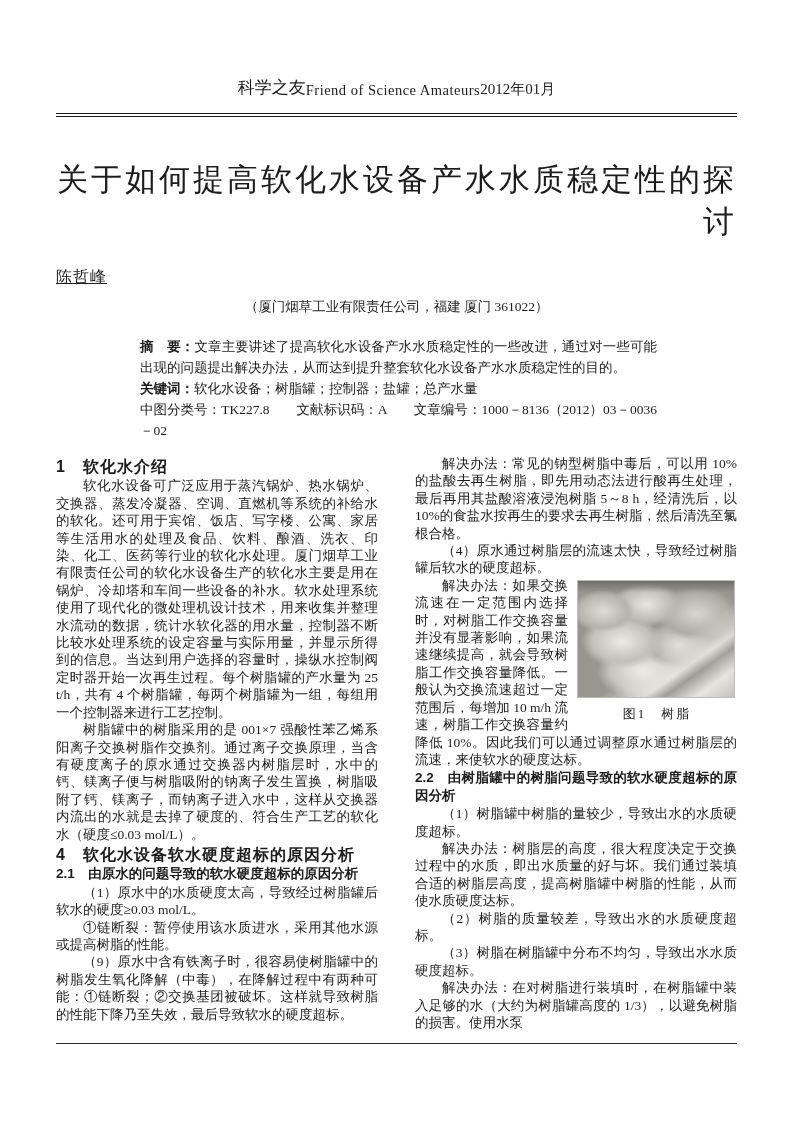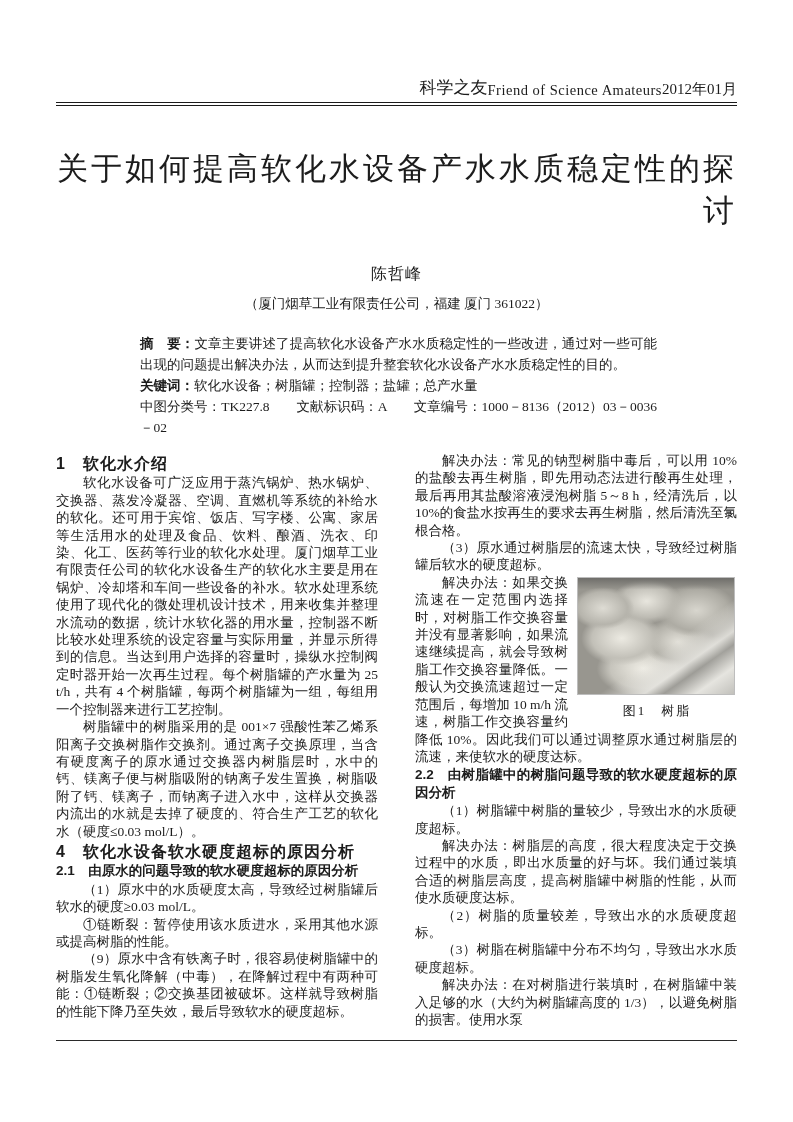--- a/index.html
+++ b/index.html
@@ -3,29 +3,29 @@
 <meta charset="utf-8">
 <style>
   html,body{margin:0;padding:0;background:#ffffff;}
   .page{
     position:relative;width:793px;height:1122px;background:#fff;overflow:hidden;
     font-family:"Liberation Serif","DejaVu Serif",serif;color:#1c1c1c;
   }
   .content{margin:0 56px;width:681px;}
   
   .journal-header{
-    display:flex;justify-content:flex-end;align-items:flex-end;
-    padding-top:76px;padding-bottom:3px;border-bottom:4px double #1a1a1a;
+    display:flex;justify-content:center;align-items:flex-end;
+    padding-top:76px;padding-bottom:14px;border-bottom:4px double #1a1a1a;
   }
   .jh-cn{font-size:17px;}
   .jh-en{font-size:14.5px;letter-spacing:.5px;}
   .jh-date{font-size:15px;}
   
   .art-title{text-align:right;font-size:31px;font-weight:400;letter-spacing:3px;margin-top:42px;}
-  .art-author{text-align:center;font-size:16px;margin-top:32px;letter-spacing:1px;}
+  .art-author{font-size:16px;margin-top:24px;letter-spacing:1px;text-decoration:underline;}
   .art-affil{text-align:center;font-size:13.5px;margin-top:10px;}
   
   .meta{margin:20px 80px 0 84px;font-size:13.5px;line-height:21px;text-align:justify;}
   .meta .lbl{font-weight:700;}
   .meta div{margin:0;}
   
   .cols{display:flex;gap:37px;margin-top:14px;min-height:486px;}
   .col{width:330px;font-size:13.5px;line-height:17.4px;text-align:justify;}
   .col p{margin:0;text-indent:2em;}
   .sec-h{font-family:"Liberation Sans","DejaVu Sans",sans-serif;font-weight:700;font-size:16px;margin:3px 0 2px 0;letter-spacing:1px;}
@@ -79,21 +79,21 @@
         <p>树脂罐中的树脂采用的是 001×7 强酸性苯乙烯系阳离子交换树脂作交换剂。通过离子交换原理，当含有硬度离子的原水通过交换器内树脂层时，水中的钙、镁离子便与树脂吸附的钠离子发生置换，树脂吸附了钙、镁离子，而钠离子进入水中，这样从交换器内流出的水就是去掉了硬度的、符合生产工艺的软化水（硬度≤0.03 mol/L）。</p>
         <div class="sec-h">4　软化水设备软水硬度超标的原因分析</div>
         <div class="sub-h">2.1　由原水的问题导致的软水硬度超标的原因分析</div>
         <p>（1）原水中的水质硬度太高，导致经过树脂罐后软水的硬度≥0.03 mol/L。</p>
         <p>①链断裂：暂停使用该水质进水，采用其他水源或提高树脂的性能。</p>
         <p>（9）原水中含有铁离子时，很容易使树脂罐中的树脂发生氧化降解（中毒），在降解过程中有两种可能：①链断裂；②交换基团被破坏。这样就导致树脂的性能下降乃至失效，最后导致软水的硬度超标。</p>
       </div>
 
       <div class="col">
         <p>解决办法：常见的钠型树脂中毒后，可以用 10%的盐酸去再生树脂，即先用动态法进行酸再生处理，最后再用其盐酸溶液浸泡树脂 5～8 h，经清洗后，以 10%的食盐水按再生的要求去再生树脂，然后清洗至氯根合格。</p>
-        <p>（3）原水通过树脂层的流速太快，导致经过树脂罐后软水的硬度超标。</p>
+        <p>（4）原水通过树脂层的流速太快，导致经过树脂罐后软水的硬度超标。</p>
         <div>
           <div class="fig">
             <div class="photo"></div>
             <div class="figcap">图1　树脂</div>
           </div>
           <p>解决办法：如果交换流速在一定范围内选择时，对树脂工作交换容量并没有显著影响，如果流速继续提高，就会导致树脂工作交换容量降低。一般认为交换流速超过一定范围后，每增加 10 m/h 流速，树脂工作交换容量约降低 10%。因此我们可以通过调整原水通过树脂层的流速，来使软水的硬度达标。</p>
         </div>
         <div class="sub-h">2.2　由树脂罐中的树脂问题导致的软水硬度超标的原因分析</div>
         <p>（1）树脂罐中树脂的量较少，导致出水的水质硬度超标。</p>
         <p>解决办法：树脂层的高度，很大程度决定于交换过程中的水质，即出水质量的好与坏。我们通过装填合适的树脂层高度，提高树脂罐中树脂的性能，从而使水质硬度达标。</p>

